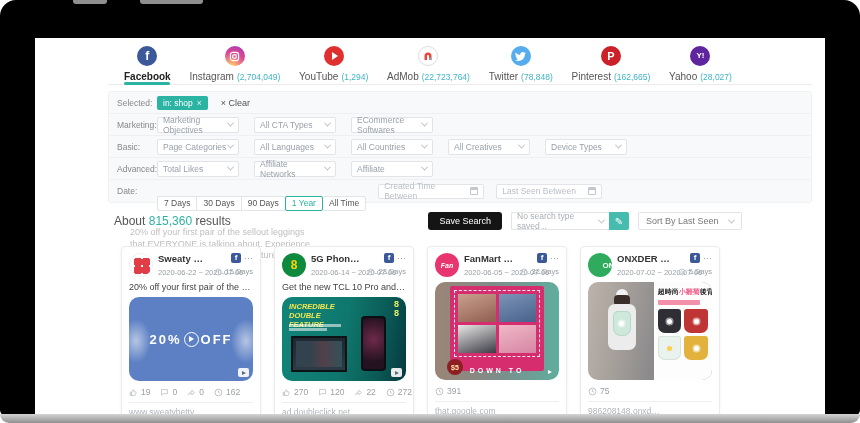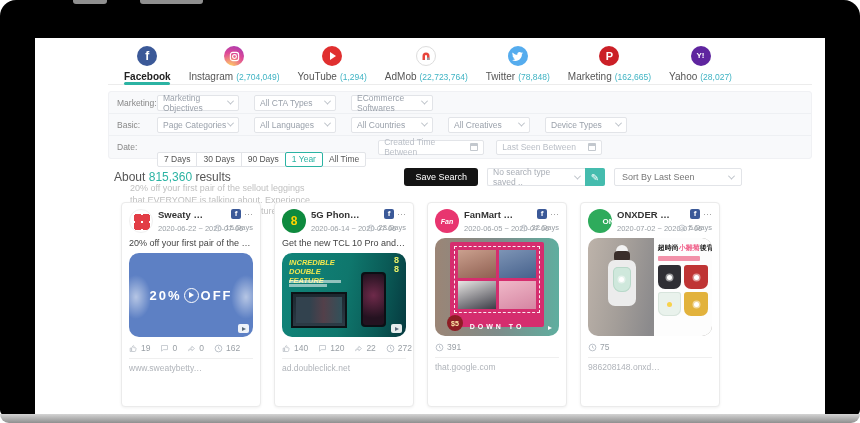--- a/index.html
+++ b/index.html
@@ -50,21 +50,21 @@
 
   
   .rbar { display:flex; align-items:center; margin-top:9px; padding-left:6px; height:18px; }
   .about { font-size:12px; color:#555; }
   .about b { color:#2bb3a3; font-weight:normal; }
   .rbar-right { margin-left:auto; margin-right:70px; display:flex; gap:9px; align-items:center; }
   .save-btn { background:#141414; color:#fff; font-size:9px; height:18px; padding:0 11px; border-radius:3px; display:flex; align-items:center; cursor:pointer; }
   .search-type { display:flex; height:18px; }
   .st-box { width:98px; border:1px solid #e2e4e8; border-right:none; border-radius:2px 0 0 2px; font-size:8.5px; color:#a9aeb6; display:flex; align-items:center; justify-content:space-between; padding:0 5px; background:#fff; cursor:pointer; }
   .pencil { width:20px; background:#45bcae; color:#fff; border-radius:0 2px 2px 0; display:flex; align-items:center; justify-content:center; font-size:10px; cursor:pointer; }
-  .sort-box { width:128px; height:18px; border:1px solid #e2e4e8; border-radius:2px; font-size:9px; color:#777; display:flex; align-items:center; justify-content:space-between; padding:0 7px; background:#fff; cursor:pointer; }
+  .sort-box { width:104px; height:18px; border:1px solid #e2e4e8; border-radius:2px; font-size:9px; color:#777; display:flex; align-items:center; justify-content:space-between; padding:0 7px; background:#fff; cursor:pointer; }
 
   
   .cards { position:relative; margin-top:16px; padding-left:13px; display:flex; gap:13px; align-items:flex-start; }
   .tooltip { position:absolute; top:-19px; left:22px; width:250px; font-size:9px; line-height:11.5px; color:#bfbfbf; z-index:0; }
   .card { position:relative; z-index:1; width:140px; flex-shrink:0; background:#fff; border:1px solid #ebebeb; border-radius:4px; box-shadow:0 1px 3px rgba(0,0,0,.06); padding:6px 7px; height:205px; }
   .ch { display:flex; gap:5px; }
   .avatar { width:24px; height:24px; border-radius:50%; flex-shrink:0; display:flex; align-items:center; justify-content:center; color:#fff; font-weight:bold; }
   .av1 { background:
      radial-gradient(circle 4.5px at 8px 8px, #e23d46 98%, transparent),
      radial-gradient(circle 4.5px at 16px 8px, #e23d46 98%, transparent),
@@ -199,35 +199,43 @@
               </svg>
           </span>
           <span class="tab-line">
               <span>Twitter</span>
               <span class="cnt">(78,848)</span>
             </span>
         </div>
         <div class="tab">
           <span class="tab-ico ico-pt">P</span>
           <span class="tab-line">
-              <span>Marketing</span>
+              <span>Pinterest</span>
               <span class="cnt">(162,665)</span>
             </span>
         </div>
         <div class="tab">
           <span class="tab-ico ico-yh">Y!</span>
           <span class="tab-line">
               <span>Yahoo</span>
               <span class="cnt">(28,027)</span>
             </span>
         </div>
       </div>
 
       <div class="filters">
         <div class="frow">
+          <span class="flabel">Selected:</span>
+          <span class="chip">
+            <span>in: shop</span>
+            <span class="x">×</span>
+          </span>
+          <span class="clear">× Clear</span>
+        </div>
+        <div class="frow">
           <span class="flabel">Marketing:</span>
           <div class="fselect">
               <span>Marketing Objectives</span>
               <i class="chev"></i>
             </div>
           <div class="fselect">
               <span>All CTA Types</span>
               <i class="chev"></i>
             </div>
           <div class="fselect">
@@ -248,20 +256,35 @@
           <div class="fselect">
               <span>All Countries</span>
               <i class="chev"></i>
             </div>
           <div class="fselect">
               <span>All Creatives</span>
               <i class="chev"></i>
             </div>
           <div class="fselect">
               <span>Device Types</span>
+              <i class="chev"></i>
+            </div>
+        </div>
+        <div class="frow">
+          <span class="flabel">Advanced:</span>
+          <div class="fselect">
+              <span>Total Likes</span>
+              <i class="chev"></i>
+            </div>
+          <div class="fselect">
+              <span>Affiliate Networks</span>
+              <i class="chev"></i>
+            </div>
+          <div class="fselect">
+              <span>Affiliate</span>
               <i class="chev"></i>
             </div>
         </div>
         <div class="frow">
           <span class="flabel">Date:</span>
           <div class="seg">
             <div class="seg-btn">7 Days</div>
             <div class="seg-btn">30 Days</div>
             <div class="seg-btn">90 Days</div>
             <div class="seg-btn active">1 Year</div>
@@ -403,21 +426,21 @@
             <div class="img2-ph"></div>
             <span class="vidico">
                 <i></i>
               </span>
           </div>
           <div class="stats">
             <span class="stat">
                 <svg width="9" height="9" viewBox="0 0 24 24" fill="none" stroke="#b9bfc6" stroke-width="2">
                   <path d="M3 11h3v9H3zM7 20h8.5a2 2 0 0 0 2-1.6l1.4-6A2 2 0 0 0 17 10h-4.5l.8-3.8A1.7 1.7 0 0 0 10.2 5L7 11z"></path>
                 </svg>
-                <span>140</span>
+                <span>270</span>
               </span>
             <span class="stat">
                 <svg width="9" height="9" viewBox="0 0 24 24" fill="none" stroke="#b9bfc6" stroke-width="2">
                   <path d="M4 4h16v11H9l-5 4z"></path>
                 </svg>
                 <span>120</span>
               </span>
             <span class="stat">
                 <svg width="9" height="9" viewBox="0 0 24 24" fill="none" stroke="#b9bfc6" stroke-width="2">
                   <path d="M4 18c1.5-6 6-8 9-8V6l7 6-7 6v-4c-3.5 0-6.5 1-9 4z"></path>

